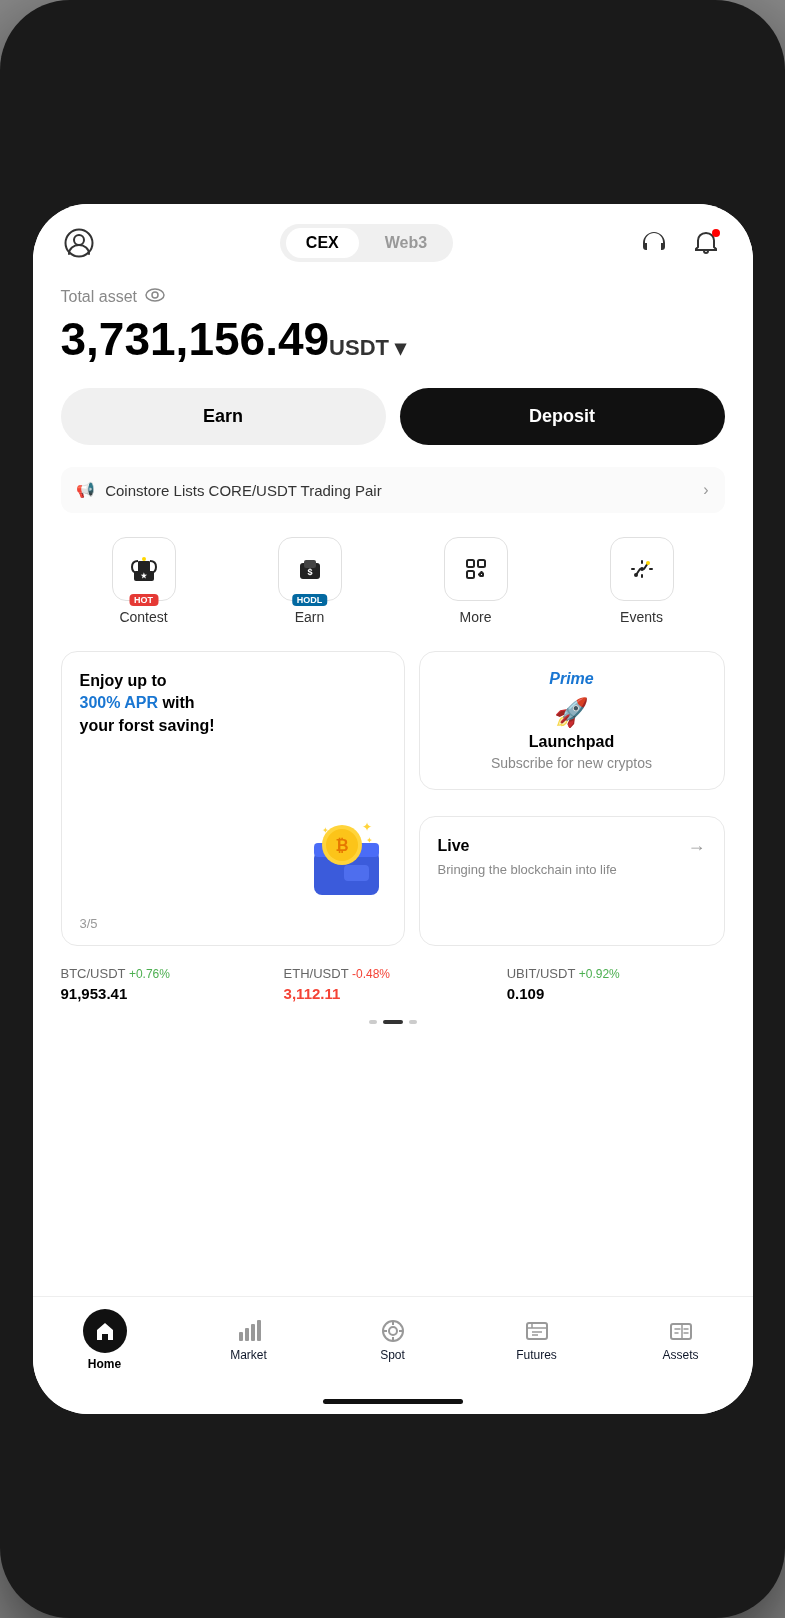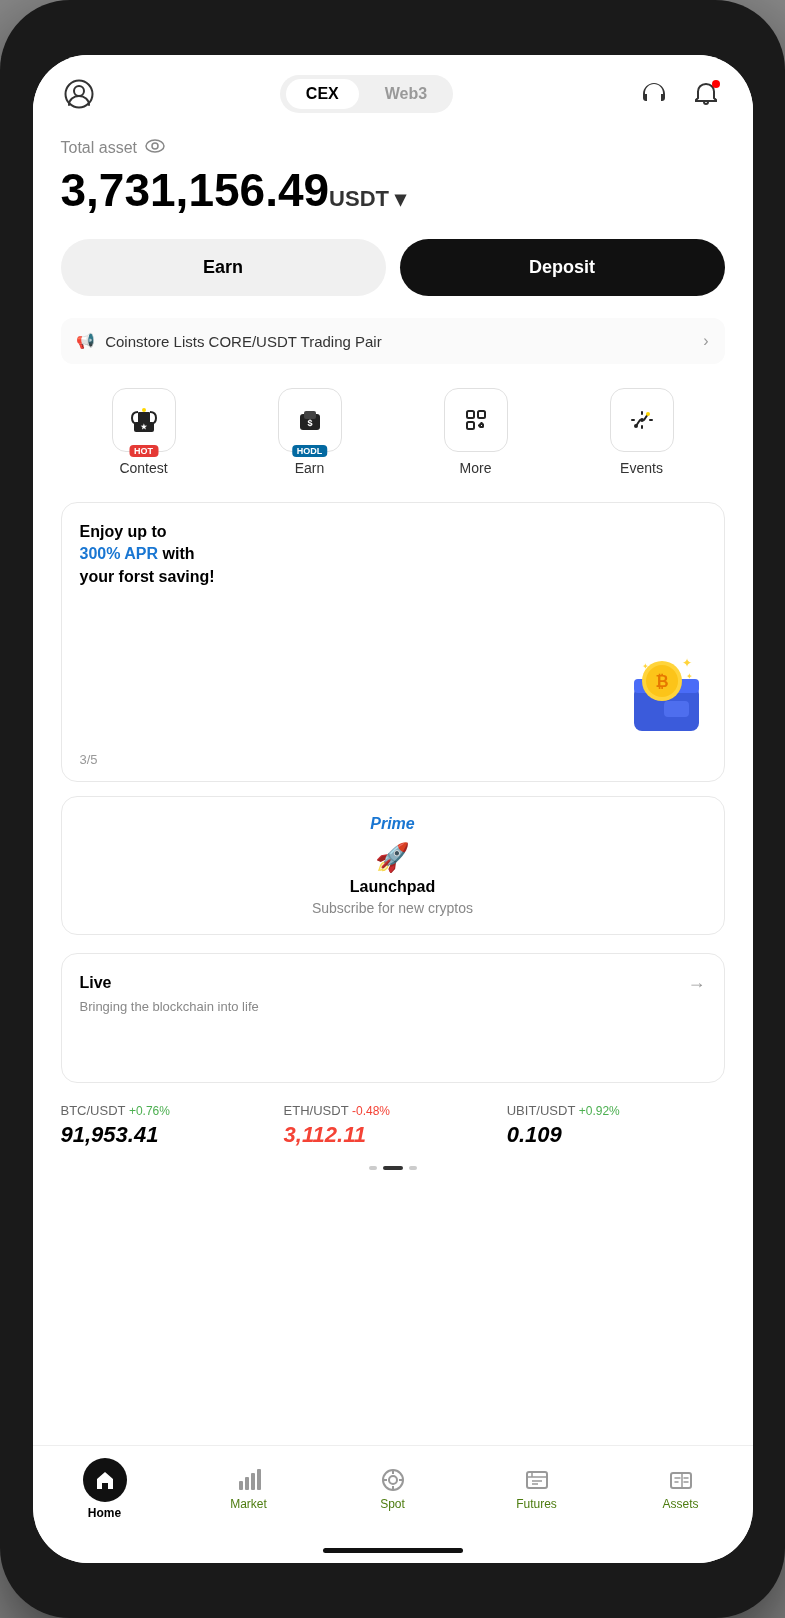--- a/index.html
+++ b/index.html
@@ -17,21 +17,21 @@
       background: #1a1a1a;
       border-radius: 70px;
       position: relative;
       display: flex;
       justify-content: center;
       align-items: center;
       box-shadow: 0 30px 80px rgba(0,0,0,0.6);
     }
     .phone-screen {
       width: 720px;
-      height: 1508px;
+      height: 1210px;
       background: #ffffff;
       border-radius: 55px;
       overflow: hidden;
       display: flex;
       flex-direction: column;
     }
     
     .top-bar {
       display: flex;
       align-items: center;
@@ -203,37 +203,36 @@
     .quick-action-label {
       font-size: 14px;
       color: #333;
       font-weight: 500;
     }
     
     .cards-row {
       display: flex;
       gap: 14px;
       margin-bottom: 14px;
-      flex-direction: column;
     }
     .card-left {
       flex: 1;
       background: #fff;
       border: 1.5px solid #e8e8e8;
       border-radius: 16px;
       padding: 18px;
       position: relative;
       overflow: hidden;
       min-height: 280px;
     }
     .card-right-col {
       flex: 1;
       display: flex;
       flex-direction: column;
-      gap: 18px;
+      gap: 26px;
     }
     .card-right-top {
       background: #fff;
       border: 1.5px solid #e8e8e8;
       border-radius: 16px;
       padding: 18px;
       display: flex;
       flex-direction: column;
       align-items: center;
       text-align: center;
@@ -316,24 +315,23 @@
     }
     .ticker-change-pos {
       color: #4caf50;
       font-size: 12px;
     }
     .ticker-change-neg {
       color: #f44336;
       font-size: 12px;
     }
     .ticker-price {
-      font-size: 22px;
+      font-size: 15px;
       font-weight: 700;
       color: #000;
-      font-style: italic;
     }
     .ticker-price.red {
       color: #f44336;
     }
     
     .scroll-indicator {
       display: flex;
       justify-content: center;
       gap: 6px;
       padding: 8px 0 4px;
@@ -360,21 +358,21 @@
     .nav-item {
       display: flex;
       flex-direction: column;
       align-items: center;
       gap: 4px;
       cursor: pointer;
       min-width: 60px;
     }
     .nav-label {
       font-size: 12px;
-      color: #4d7c0f;
+      color: #0f172a;
     }
     .nav-label.active-nav {
       color: #000;
       font-weight: 600;
     }
     .home-icon-circle {
       width: 44px;
       height: 44px;
       background: #111;
       border-radius: 50%;

